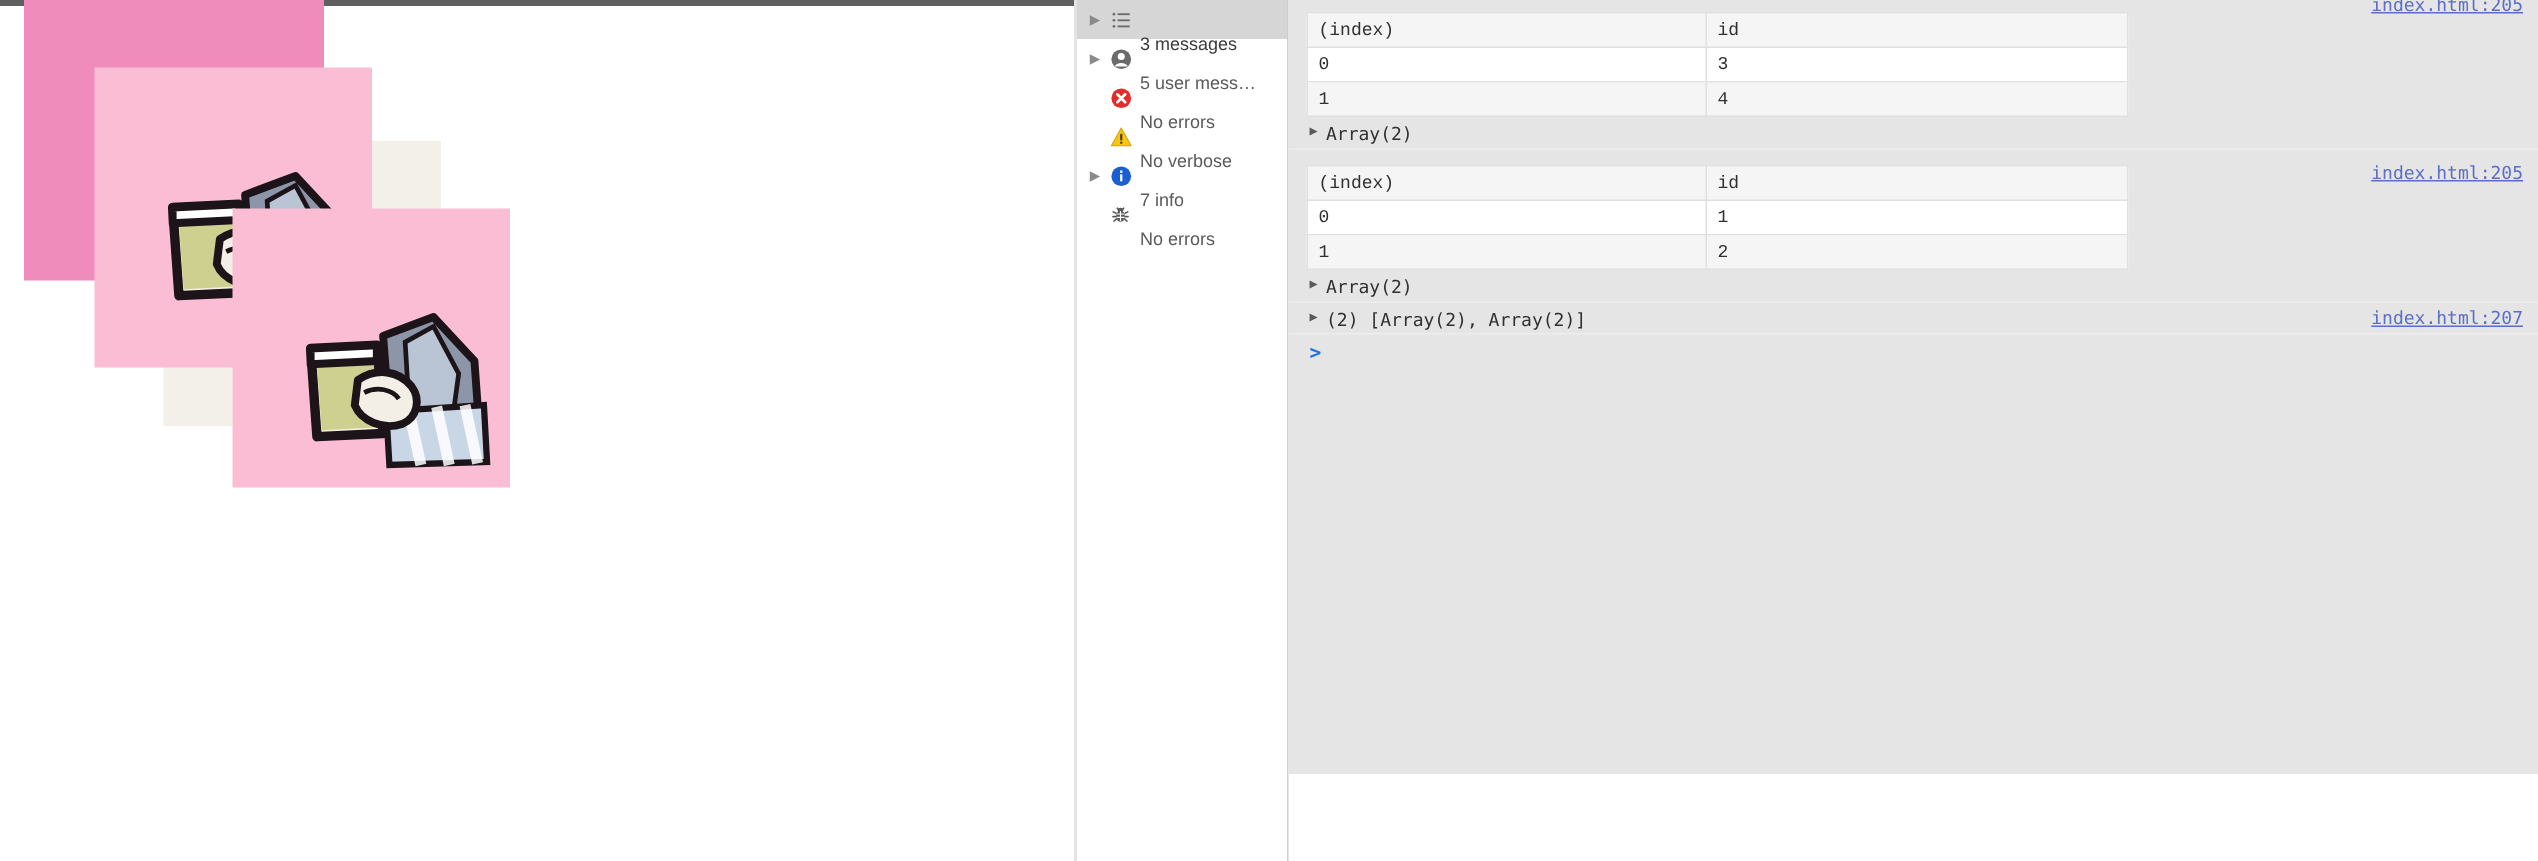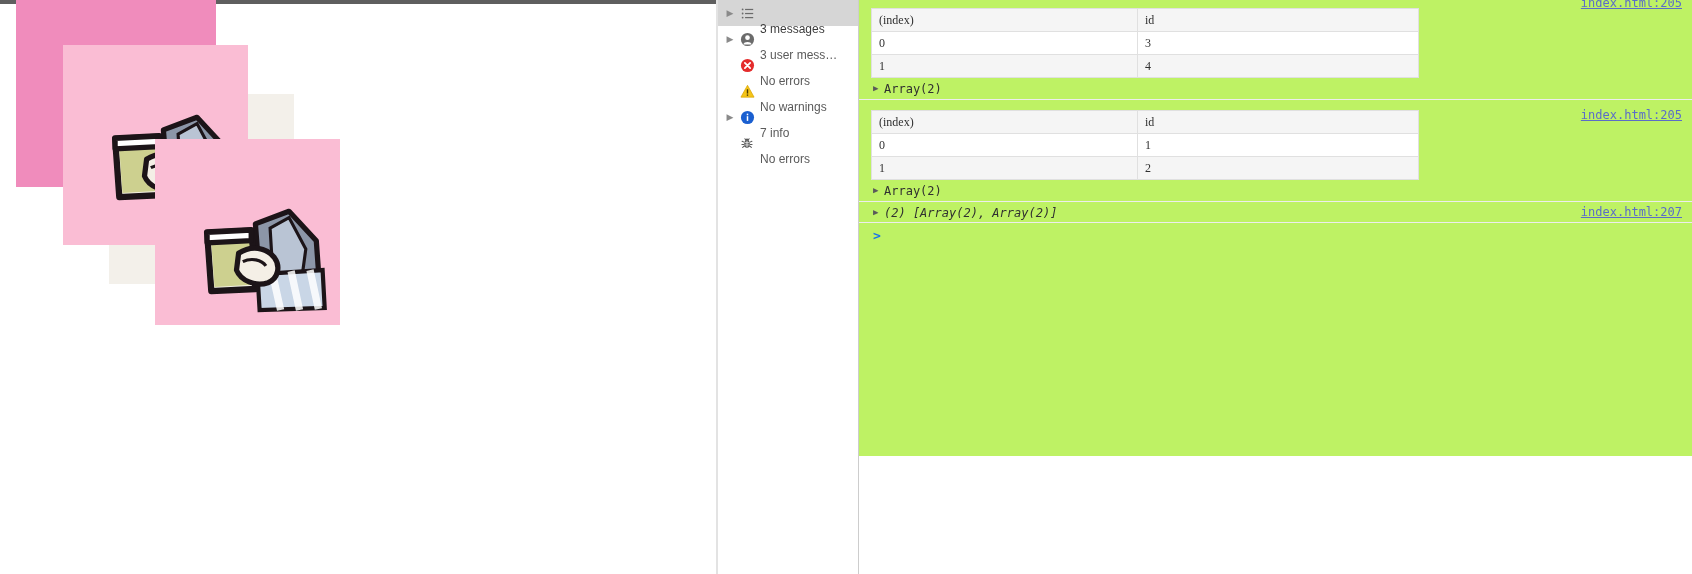--- a/index.html
+++ b/index.html
@@ -105,42 +105,42 @@
     display: flex;
     align-items: center;
     justify-content: center;
   }
   .slabel { padding-left: 2px; overflow: hidden; text-overflow: ellipsis; margin-top: 32px; }
 
   
   #console {
     position: relative;
     flex: 1 1 auto;
-    height: 456px;
-    background: #bef264;
+    height: 516px;
+    background: #e5e5e5;
     overflow: hidden;
     font-family: "DejaVu Sans Mono", monospace;
   }
   .group { position: relative; }
   .srclink {
     position: absolute;
     right: 10px;
     font-size: 12px;
     font-family: "DejaVu Sans Mono", monospace;
     color: #5b6dc8;
     text-decoration: underline;
     white-space: nowrap;
   }
 
   table.ctable {
     border-collapse: collapse;
     table-layout: fixed;
     width: 547px;
     margin-left: 12px;
-    font-family: Liberation Serif, serif;
+    font-family: Liberation Mono, monospace;
     font-size: 12px;
     background: #fff;
   }
   table.ctable th, table.ctable td {
     border: 1px solid #e0e0e0;
     text-align: left;
     padding: 3px 7px;
     height: 22px;
     line-height: 16px;
     font-weight: normal;
@@ -164,21 +164,21 @@
     font-size: 12px;
     color: #303030;
   }
   .arrow-row .caret {
     width: 11px;
     flex: 0 0 11px;
     font-size: 9px;
     color: #5a5a5a;
     line-height: 1;
   }
-  .arrow-row.italic .txt { font-style: italic; }
+  .arrow-row.italic .txt { }
 
   .console-line {
     position: relative;
     border-top: 1px solid #ededed;
     border-bottom: 1px solid #ededed;
     height: 22px;
   }
   .prompt-row {
     display: flex;
     align-items: center;
@@ -263,21 +263,21 @@
 
     <div class="side-row">
       <span class="tri">▶</span>
       <span class="sicon">
         <svg width="15" height="15" viewBox="0 0 16 16">
           <circle cx="8" cy="8" r="7" fill="#6b6b6b"></circle>
           <circle cx="8" cy="6" r="2.5" fill="#ffffff"></circle>
           <path d="M3.2 13.2 A5.2 4.2 0 0 1 12.8 13.2 Z" fill="#ffffff"></path>
         </svg>
       </span>
-      <span class="slabel">3 user mess…</span>
+      <span class="slabel">5 user mess…</span>
     </div>
 
     <div class="side-row">
       <span class="tri empty">▶</span>
       <span class="sicon">
         <svg width="15" height="15" viewBox="0 0 16 16">
           <circle cx="8" cy="8" r="7" fill="#e42c2c"></circle>
           <path d="M5.2 5.2 L10.8 10.8 M10.8 5.2 L5.2 10.8" stroke="#ffffff" stroke-width="1.9" stroke-linecap="round"></path>
         </svg>
       </span>
@@ -286,21 +286,21 @@
 
     <div class="side-row">
       <span class="tri empty">▶</span>
       <span class="sicon">
         <svg width="15" height="15" viewBox="0 0 16 16">
           <path d="M8 1.4 L15 14 L1 14 Z" fill="#f5c518" stroke="#d9a400" stroke-width="0.8" stroke-linejoin="round"></path>
           <rect x="7.25" y="5.6" width="1.5" height="4.6" fill="#4a3a00"></rect>
           <rect x="7.25" y="11.1" width="1.5" height="1.5" fill="#4a3a00"></rect>
         </svg>
       </span>
-      <span class="slabel">No warnings</span>
+      <span class="slabel">No verbose</span>
     </div>
 
     <div class="side-row">
       <span class="tri">▶</span>
       <span class="sicon">
         <svg width="15" height="15" viewBox="0 0 16 16">
           <circle cx="8" cy="8" r="7" fill="#1a5fd0"></circle>
           <rect x="7.2" y="6.6" width="1.6" height="5" fill="#ffffff"></rect>
           <rect x="7.2" y="3.9" width="1.6" height="1.7" fill="#ffffff"></rect>
         </svg>

